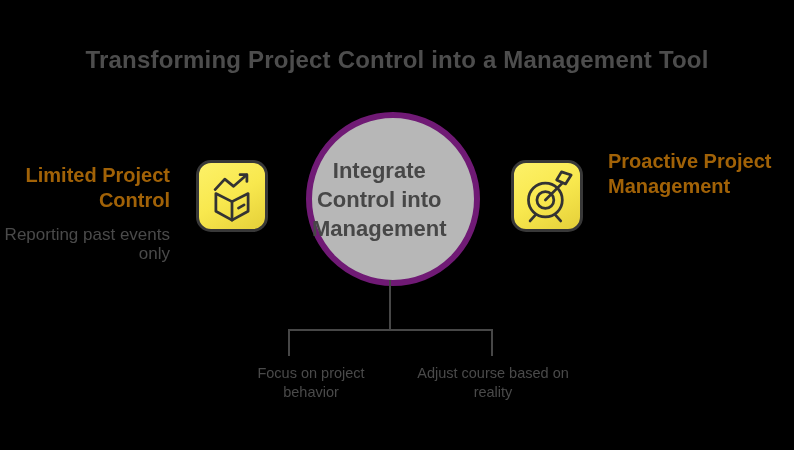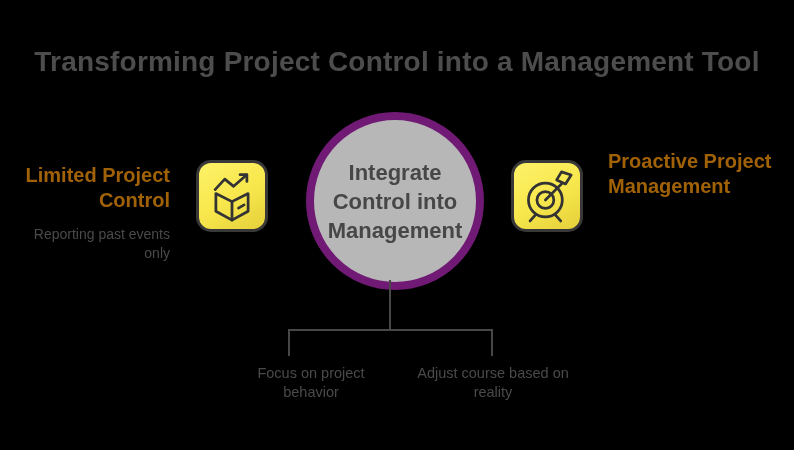--- a/index.html
+++ b/index.html
@@ -15,37 +15,37 @@
     overflow: hidden;
     font-family: "Liberation Sans", sans-serif;
   }
   .pre { white-space: pre-line; }
 
   
   .diagram-title {
     position: absolute;
     left: 0; right: 0; top: 46px;
     text-align: center;
-    font-size: 28px;
+    font-size: 24px;
     font-weight: bold;
     letter-spacing: 0.2px;
     color: #4d4d4d;
     margin: 0;
   }
 
   
   .side-heading {
     font-size: 20px;
     line-height: 25px;
     font-weight: bold;
     color: #a16207;
     margin: 0;
   }
   .side-desc {
-    font-size: 14px;
+    font-size: 17px;
     line-height: 19px;
     font-weight: 500;
     color: #4a4a4a;
     margin: 12px 0 0 0;
   }
   .left-text-block {
     position: absolute;
     left: 0; top: 163px;
     width: 170px;
     text-align: right;
@@ -72,24 +72,23 @@
   .icon-card-right { left: 511px; top: 160px; }
   .icon-card svg { display: block; }
 
   
   .center-circle {
     position: absolute;
     left: 306px; top: 112px;
     width: 162px; height: 162px;
     border-radius: 50%;
     background: #b7b7b7;
-    border: 8px solid #701a75;
+    border: 6px solid #701a75;
     display: flex;
     align-items: center;
-    justify-content: center;
     text-align: center;
   }
   .center-circle-label {
     font-size: 22px;
     line-height: 29px;
     font-weight: bold;
     color: #474747;
   }
 
   

